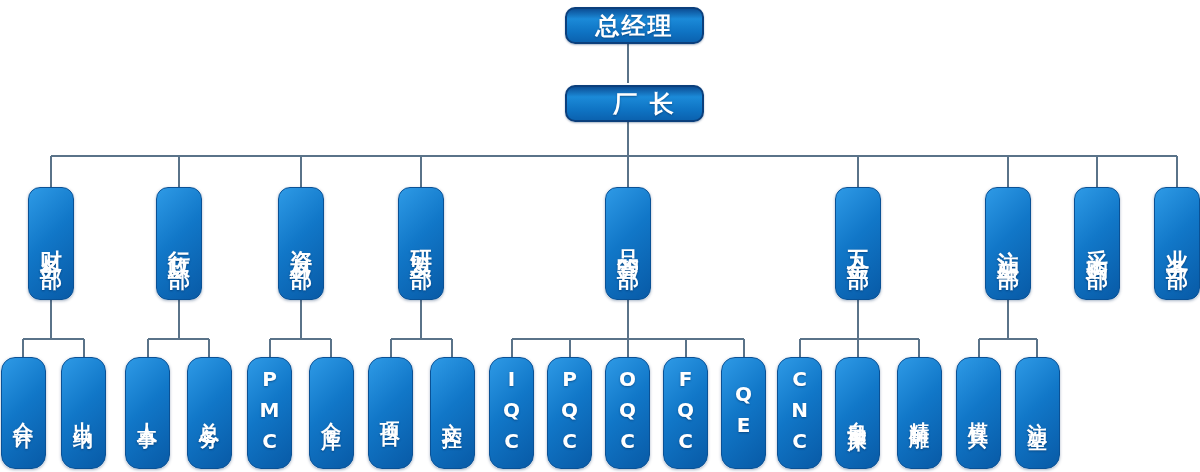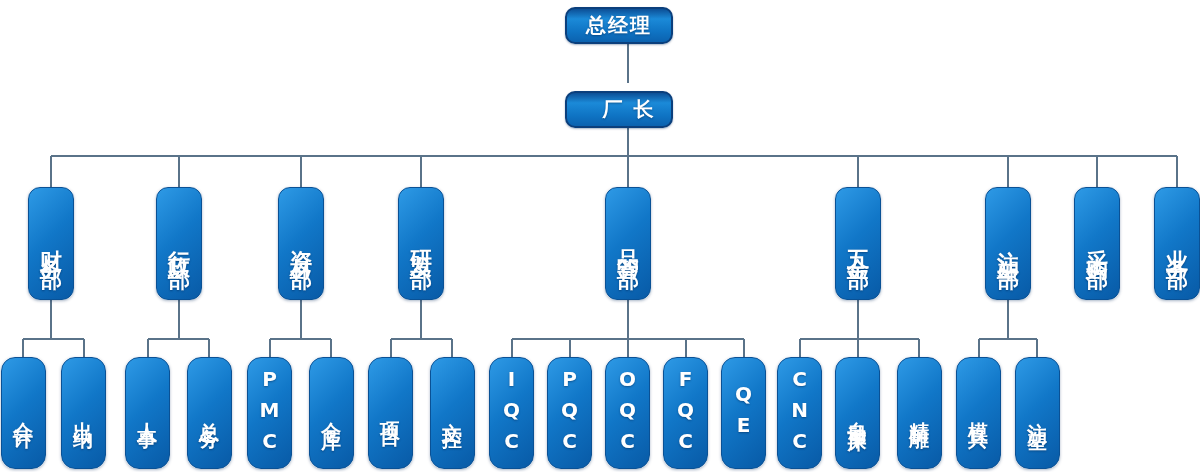--- a/index.html
+++ b/index.html
@@ -9,28 +9,28 @@
   }
   .stage svg.wires{position:absolute;left:0;top:0;width:1200px;height:472px;}
   .node{
     position:absolute;display:flex;align-items:center;justify-content:center;
     color:#ffffff;font-weight:bold;text-align:center;
     text-shadow:0 1px 2px rgba(0,30,70,.45);
     box-sizing:border-box;
   }
   
   .hbox{
-    width:108px;height:37px;border-radius:10px;
+    width:139px;height:37px;border-radius:10px;
     background:linear-gradient(180deg,#0c4f96 0%,#1b8ad8 30%,#0f74c4 68%,#0b62af 100%);
     border:2px solid #0b3f7c;
-    font-size:20px;letter-spacing:2px;
+    font-size:24px;letter-spacing:2px;
     box-shadow:0 1px 2px rgba(0,40,90,.35);
   }
   .hbox.l1{left:565px;top:7px;}
-  .hbox.l2{left:565px;top:91px;padding-left:20px;}
+  .hbox.l2{left:565px;top:85px;padding-left:20px;}
   
   .dept{
     width:46px;height:113px;top:187px;border-radius:12px;
     background:linear-gradient(135deg,#2e9ae6 0%,#1177c8 45%,#085aa6 100%);
     border:1px solid #0a5195;
     box-shadow:0 1px 3px rgba(0,40,90,.35);
   }
   
   .leaf{
     width:45px;height:112px;top:357px;border-radius:14px;

